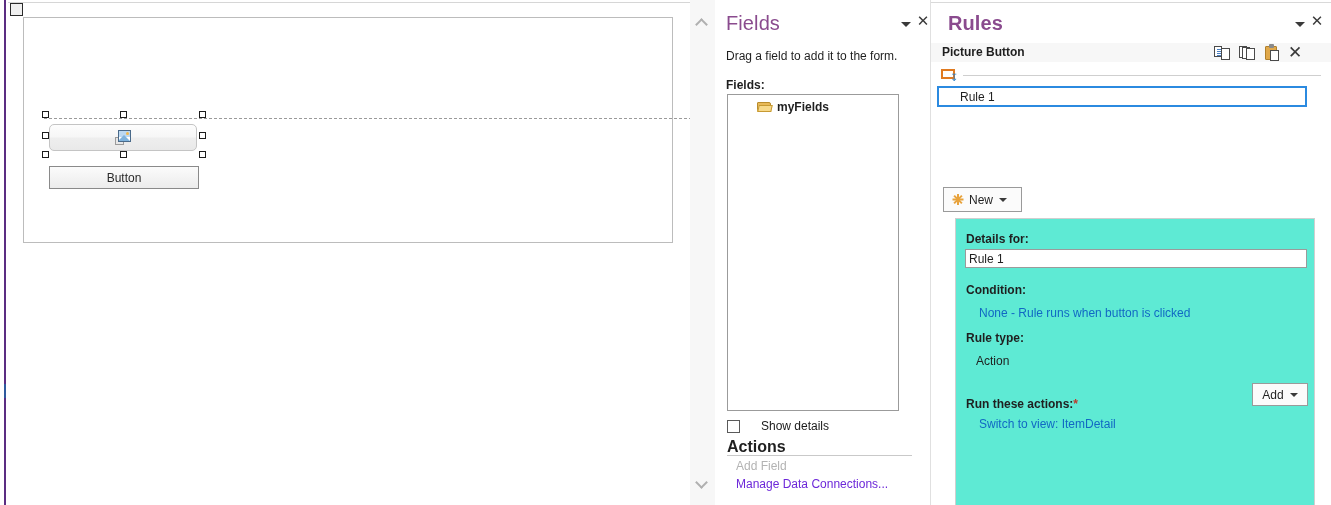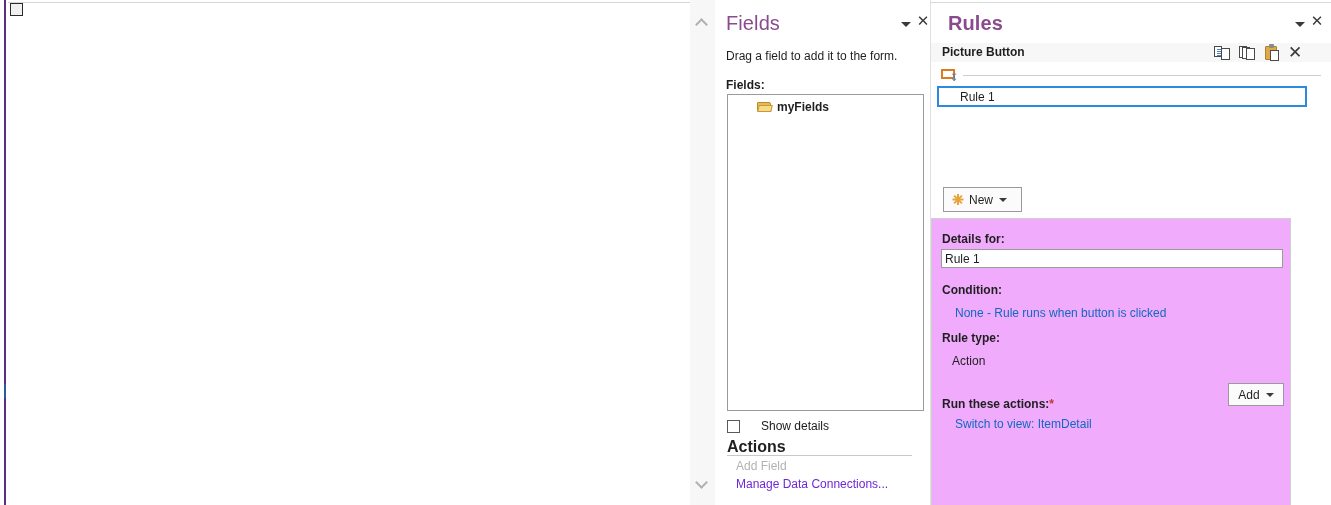--- a/index.html
+++ b/index.html
@@ -214,21 +214,21 @@
   .fields-label {
     position: absolute;
     left: 11px; top: 78px;
     font-size: 12px;
     font-weight: bold;
     color: #1f1f1f;
   }
   #fields-listbox {
     position: absolute;
     left: 12px; top: 94px;
-    width: 197px; height: 317px;
+    width: 172px; height: 317px;
     border: 1px solid #9b9b9b;
     box-sizing: border-box;
     background: #ffffff;
   }
   .tree-item {
     position: absolute;
     left: 29px; top: 5px;
     display: flex;
     align-items: center;
     gap: 5px;
@@ -476,26 +476,26 @@
   .btn-caret {
     width: 0; height: 0;
     border-left: 4px solid transparent;
     border-right: 4px solid transparent;
     border-top: 4px solid #3a3a3a;
     flex: 0 0 auto;
   }
 
   #details-group {
     position: absolute;
-    left: 931px; top: 218px;
+    left: 955px; top: 218px;
     width: 360px; height: 287px;
     border: 1px solid #cfcfcf;
     border-bottom: none;
     box-sizing: border-box;
-    background: #f0abfc;
+    background: #5eead4;
   }
   .dg-label {
     position: absolute;
     font-size: 12px;
     font-weight: bold;
     color: #1f1f1f;
   }
   .dg-value {
     position: absolute;
     font-size: 12px;
@@ -558,20 +558,47 @@
 <body>
 
 <div id="design-area">
 
   <div class="left-accent"></div>
   <div class="left-accent-blue"></div>
   <div class="top-rule"></div>
 
   <div class="layout-handle"></div>
 
+  <div id="canvas-frame">
+    <div class="guide-line"></div>
+
+    <div id="picture-button">
+      <span class="pic-icon">
+        <span class="sheet-back"></span>
+        <span class="sheet-front">
+          <span class="sky"></span>
+          <span class="hill"></span>
+          <span class="sun"></span>
+        </span>
+      </span>
+    </div>
+
+    <div class="sel-handle" style="left:18px;  top:93px;"></div>
+    <div class="sel-handle" style="left:96px;  top:93px;"></div>
+    <div class="sel-handle" style="left:175px; top:93px;"></div>
+    <div class="sel-handle" style="left:18px;  top:114px;"></div>
+    <div class="sel-handle" style="left:175px; top:114px;"></div>
+    <div class="sel-handle" style="left:18px;  top:133px;"></div>
+    <div class="sel-handle" style="left:96px;  top:133px;"></div>
+    <div class="sel-handle" style="left:175px; top:133px;"></div>
+
+    <div id="plain-button">
+      <span>Button</span>
+    </div>
+  </div>
 </div>
 
 <div id="center-scroll">
   <div class="chev up"></div>
   <div class="chev down"></div>
 </div>
 
 <div id="fields-pane">
 
   <div class="pane-title">Fields</div>

